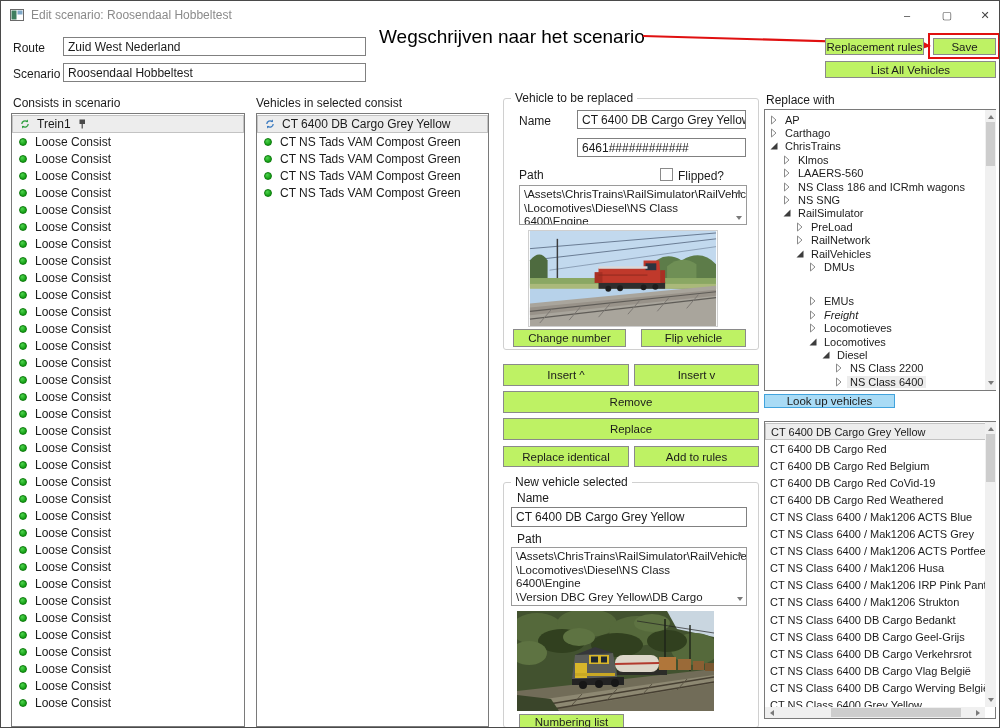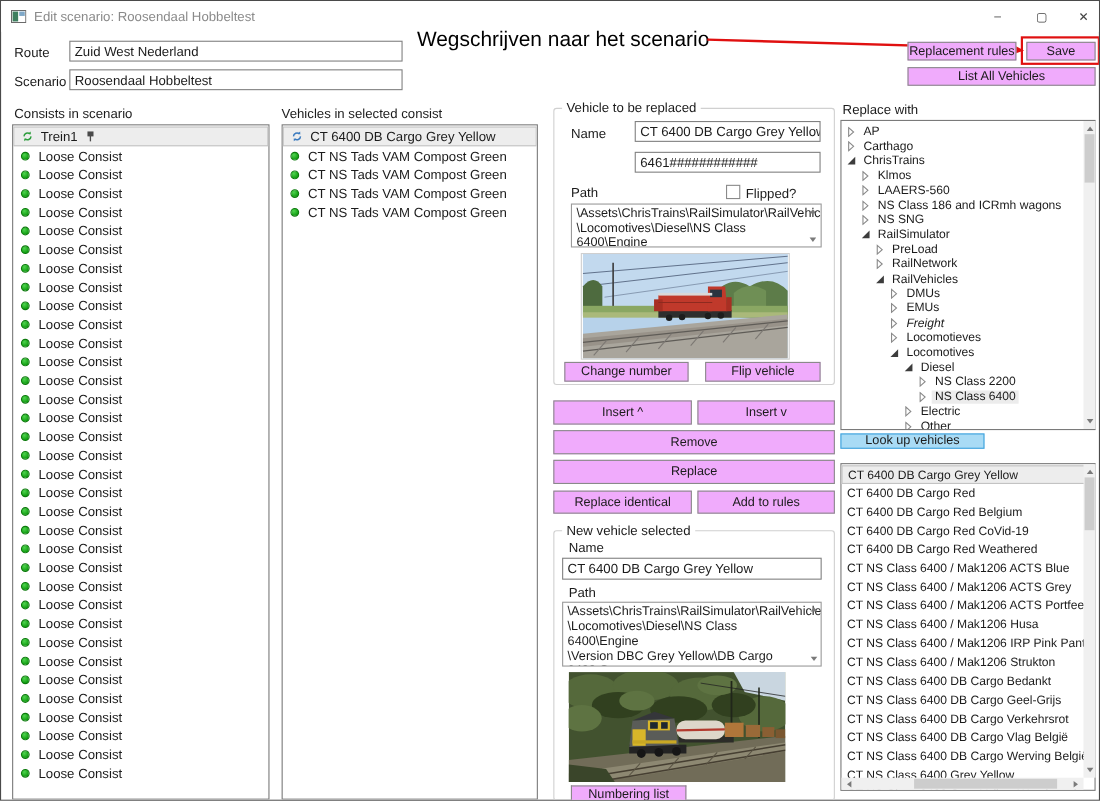--- a/index.html
+++ b/index.html
@@ -1,21 +1,21 @@
 <!DOCTYPE html>
 <html><head>
 <meta charset="utf-8">
 <style>
   html,body{margin:0;padding:0;background:#888;}
   *{box-sizing:border-box;font-family:"Liberation Sans",sans-serif;}
   #win{position:relative;width:1000px;height:728px;background:#fff;border:1px solid #4a4a4a;overflow:hidden;}
   .abs{position:absolute;}
   .lbl{font-size:12px;color:#1b1b1b;}
   .btn{position:absolute;display:flex;align-items:center;justify-content:center;
-       background:#f0abfc;border:1px solid #8a8a8a;font-size:11.5px;color:#1b1b1b;cursor:default;}
+       background:#bef264;border:1px solid #8a8a8a;font-size:11.5px;color:#1b1b1b;cursor:default;}
   .btn-blue{background:#a9dbf5;border:1px solid #41a3dd;}
   .input{position:absolute;background:#fff;border:1px solid #808080;font-size:12px;color:#1b1b1b;
          padding:0 4px;display:flex;align-items:center;white-space:nowrap;overflow:hidden;}
   .pathbox{position:absolute;background:#fff;border:1px solid #9a9a9a;font-size:11.5px;color:#1b1b1b;
            line-height:13.5px;padding:2px 16px 2px 4px;white-space:pre-line;overflow:hidden;}
   .groupbox{position:absolute;border:1px solid #d0d0d0;border-radius:3px;}
   .grouplabel{position:absolute;background:#fff;padding:0 4px;font-size:12px;color:#1b1b1b;}
   .listbox{position:absolute;background:#fff;border:1px solid #7a7a7a;overflow:hidden;}
   .lrow{display:flex;align-items:center;height:17px;padding-left:7px;font-size:12px;color:#1b1b1b;white-space:nowrap;}
   .lrow.sel{background:#ededed;border:1px solid #c3c3c3;height:18px;}
@@ -510,21 +510,21 @@
           <polygon points="8.5,1.5 8.5,8.5 1.5,8.5" fill="#3c3c3c"></polygon>
         </svg>
         <span class="tree-label">RailVehicles</span>
       </div>
       <div class="tree-row" style="padding-left: 41px;">
         <svg class="exp" viewBox="0 0 10 10">
           <polygon points="2.5,1 7,5 2.5,9" fill="#fff" stroke="#8a8a8a"></polygon>
         </svg>
         <span class="tree-label">DMUs</span>
       </div>
-      <div class="tree-row" style="padding-left: 41px;">
+      <div class="tree-row" style="padding-left: 41px; margin-top: 21px;">
         <svg class="exp" viewBox="0 0 10 10">
           <polygon points="2.5,1 7,5 2.5,9" fill="#fff" stroke="#8a8a8a"></polygon>
         </svg>
         <span class="tree-label">EMUs</span>
       </div>
       <div class="tree-row" style="padding-left: 41px; font-style: italic;">
         <svg class="exp" viewBox="0 0 10 10">
           <polygon points="2.5,1 7,5 2.5,9" fill="#fff" stroke="#8a8a8a"></polygon>
         </svg>
         <span class="tree-label">Freight</span>

